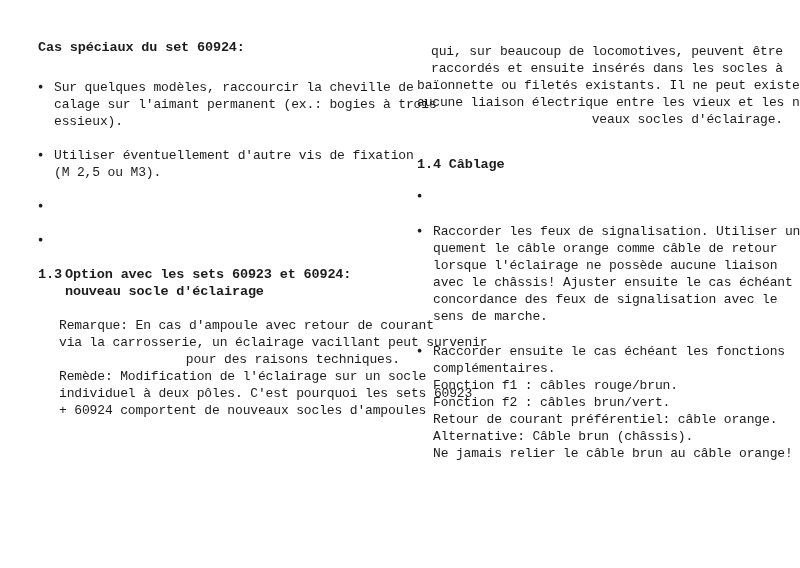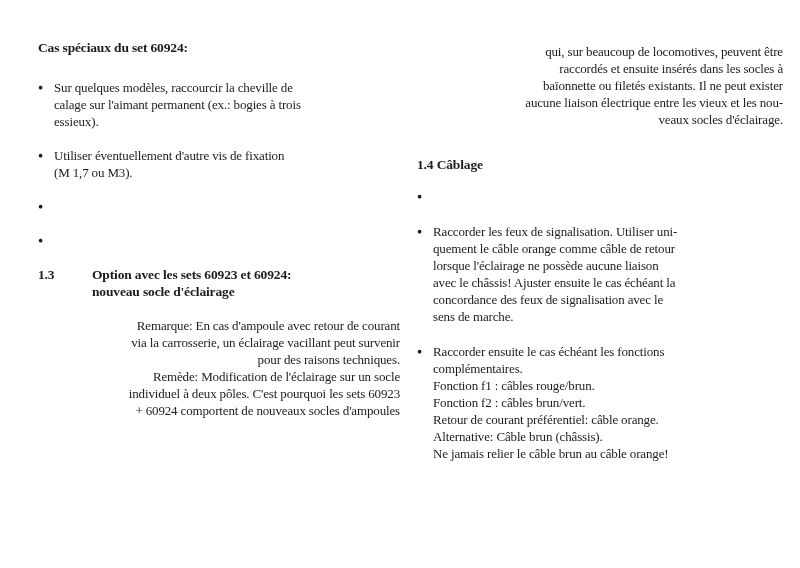--- a/index.html
+++ b/index.html
@@ -6,41 +6,41 @@
     margin: 0;
     padding: 0;
     background: #ffffff;
   }
   .page {
     position: relative;
     width: 800px;
     height: 514px;
     background: #ffffff;
     color: #1c1c1c;
-    font-family: Liberation Serif, serif;
+    font-family: Liberation Mono, monospace;
     font-size: 13px;
     line-height: 17px;
     letter-spacing: -0.15px;
     overflow: hidden;
   }
   .col {
     position: absolute;
   }
   .col-left  { left: 38px;  top: 39px; width: 362px; }
   .col-right { left: 417px; top: 43px; width: 366px; }
 
   .lines { white-space: pre; }
 
   .heading {
     font-weight: bold;
     font-size: 13.5px;
     margin: 0;
   }
   .heading-special { margin-bottom: 23px; }
-  .heading-option  { margin-bottom: 17px; display: flex; gap: 27px; }
+  .heading-option  { margin-bottom: 17px; display: flex; }
   .heading-cablage { margin-bottom: 15px; }
   .h-num { flex: 0 0 27px; }
 
   .bullet-item {
     display: flex;
     margin-bottom: 17px;
   }
   .col-right .bullet-item { margin-bottom: 18px; }
   .bullet-item:last-child { margin-bottom: 0; }
   .bullet-marker {
@@ -71,21 +71,21 @@
     <div class="bullet-item">
       <span class="bullet-marker">●</span>
       <div class="lines">Sur quelques modèles, raccourcir la cheville de
 calage sur l'aimant permanent (ex.: bogies à trois
 essieux).</div>
     </div>
 
     <div class="bullet-item">
       <span class="bullet-marker">●</span>
       <div class="lines">Utiliser éventuellement d'autre vis de fixation
-(M 1,7 ou M3).</div>
+(M 2,5 ou M3).</div>
     </div>
 
     <div class="bullet-item">
       <span class="bullet-marker">●</span>
     </div>
 
     <div class="bullet-item">
       <span class="bullet-marker">●</span>
     </div>
 

